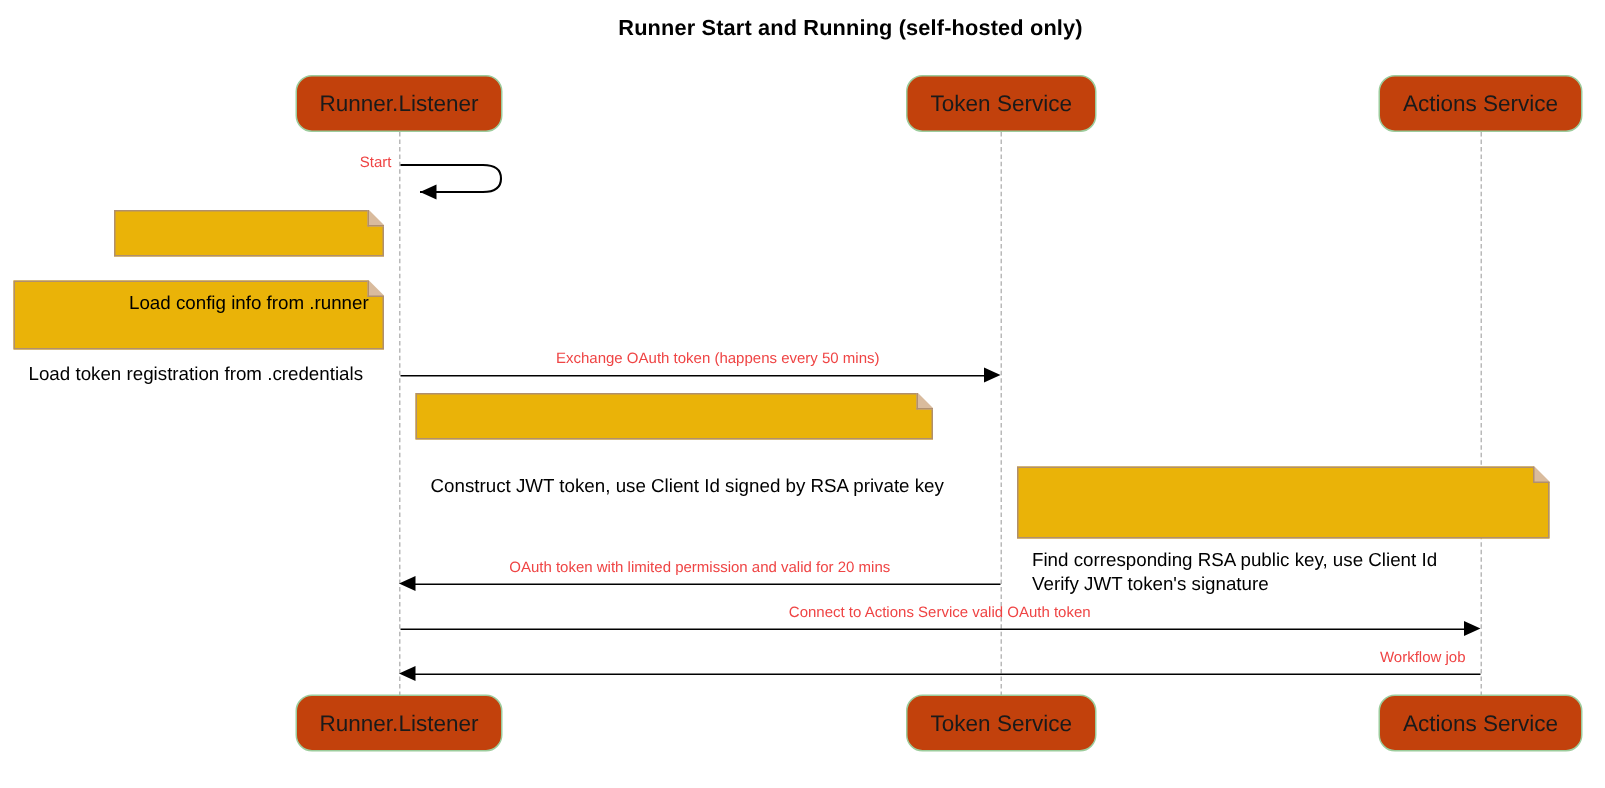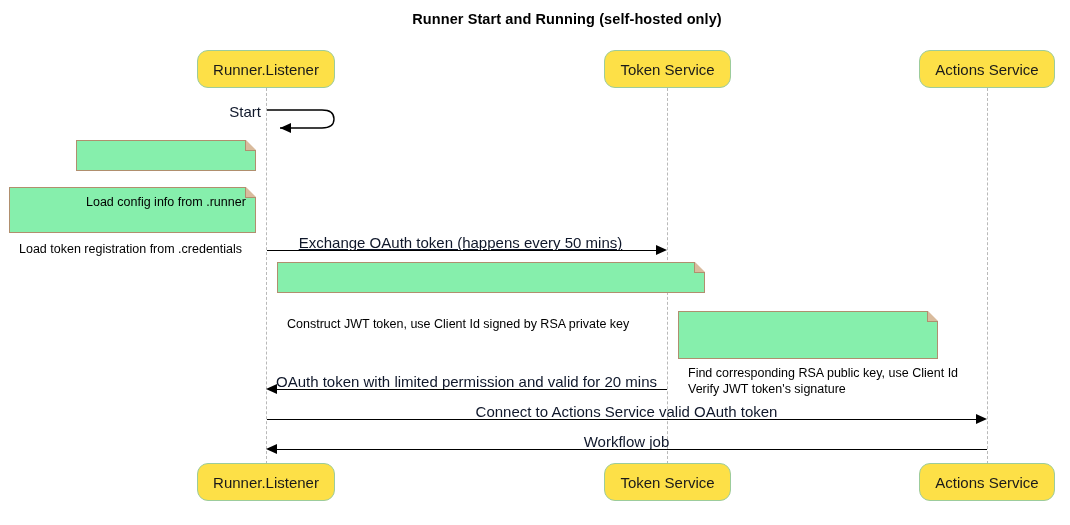--- a/index.html
+++ b/index.html
@@ -30,41 +30,41 @@
     font-size: 14.5px;
     font-weight: bold;
     color: #000000;
     letter-spacing: 0.1px;
     padding-left: 32px;
   }
   
   .participant {
     position: absolute;
     height: 38px;
-    background: #fde047;
+    background: #c2410c;
     border: 1px solid #9ccc9c;
     border-radius: 11px;
     display: flex;
     align-items: center;
     justify-content: center;
     font-size: 15px;
     color: #1a1a1a;
     box-sizing: border-box;
     white-space: nowrap;
   }
   
   .lifeline {
     position: absolute;
     width: 0;
     border-left: 1px dashed #b9b9b9;
   }
   
   .note {
     position: absolute;
-    background: #86efac;
+    background: #eab308;
     border: 1px solid #b08f6e;
     box-sizing: border-box;
     font-size: 12.5px;
     color: #000000;
     padding: 5px 8px 5px 9px;
     line-height: 16px;
     white-space: pre;
   }
   .note .fold {
     position: absolute;
@@ -90,22 +90,22 @@
   }
   .note-text { position: relative; z-index: 2; display: block; }
   
   .msg-line {
     position: absolute;
     height: 0;
     border-top: 1.4px solid #000000;
   }
   .msg-label {
     position: absolute;
-    font-size: 15px;
-    color: #0f172a;
+    font-size: 10px;
+    color: #ef4444;
     white-space: nowrap;
     text-align: center;
   }
   .arrow-head {
     position: absolute;
     width: 0;
     height: 0;
   }
   .arrow-right {
     border-top: 5px solid transparent;
@@ -155,44 +155,44 @@
   <div class="note" style="left:76px; top:140px; width:180px; height:31px;">
     <span class="fold"></span>
     <span class="note-text">Load config info from .runner</span>
   </div>
 
   <div class="note" style="left:9px; top:187px; width:247px; height:46px;">
     <span class="fold"></span>
     <span class="note-text">Load token registration from .credentials</span>
   </div>
 
-  <div class="msg-label" style="left:260px; top:234px; width:401px;text-decoration:underline;">Exchange OAuth token (happens every 50 mins)</div>
+  <div class="msg-label" style="left:278px; top:234px; width:401px;">Exchange OAuth token (happens every 50 mins)</div>
   <div class="msg-line" style="left:267px; top:250px; width:394px;"></div>
   <div class="arrow-head arrow-right" style="left:656px; top:245px;"></div>
 
-  <div class="note" style="left:277px; top:262px; width:428px; height:31px;">
+  <div class="note" style="left:277px; top:262px; width:345px; height:31px;">
     <span class="fold"></span>
     <span class="note-text">Construct JWT token, use Client Id signed by RSA private key</span>
   </div>
 
-  <div class="note" style="left:678px; top:311px; width:260px; height:48px;">
+  <div class="note" style="left:678px; top:311px; width:355px; height:48px;">
     <span class="fold"></span>
     <span class="note-text">Find corresponding RSA public key, use Client Id
 Verify JWT token's signature</span>
   </div>
 
   <div class="msg-label" style="left:266px; top:373px; width:401px;">OAuth token with limited permission and valid for 20 mins</div>
   <div class="msg-line" style="left:273px; top:389px; width:394px;"></div>
   <div class="arrow-head arrow-left" style="left:266px; top:384px;"></div>
 
   <div class="msg-label" style="left:266px; top:403px; width:721px;">Connect to Actions Service valid OAuth token</div>
   <div class="msg-line" style="left:267px; top:419px; width:714px;"></div>
   <div class="arrow-head arrow-right" style="left:976px; top:414px;"></div>
 
-  <div class="msg-label" style="left:266px; top:433px; width:721px;">Workflow job</div>
+  <div class="msg-label" style="left:256px; top:433px; width:721px;text-align:right;">Workflow job</div>
   <div class="msg-line" style="left:273px; top:449px; width:714px;"></div>
   <div class="arrow-head arrow-left" style="left:266px; top:444px;"></div>
 
   <div class="participant" style="left:197px; top:463px; width:138px;">
     <span>Runner.Listener</span>
   </div>
   <div class="participant" style="left:604px; top:463px; width:127px;">
     <span>Token Service</span>
   </div>
   <div class="participant" style="left:919px; top:463px; width:136px;">

